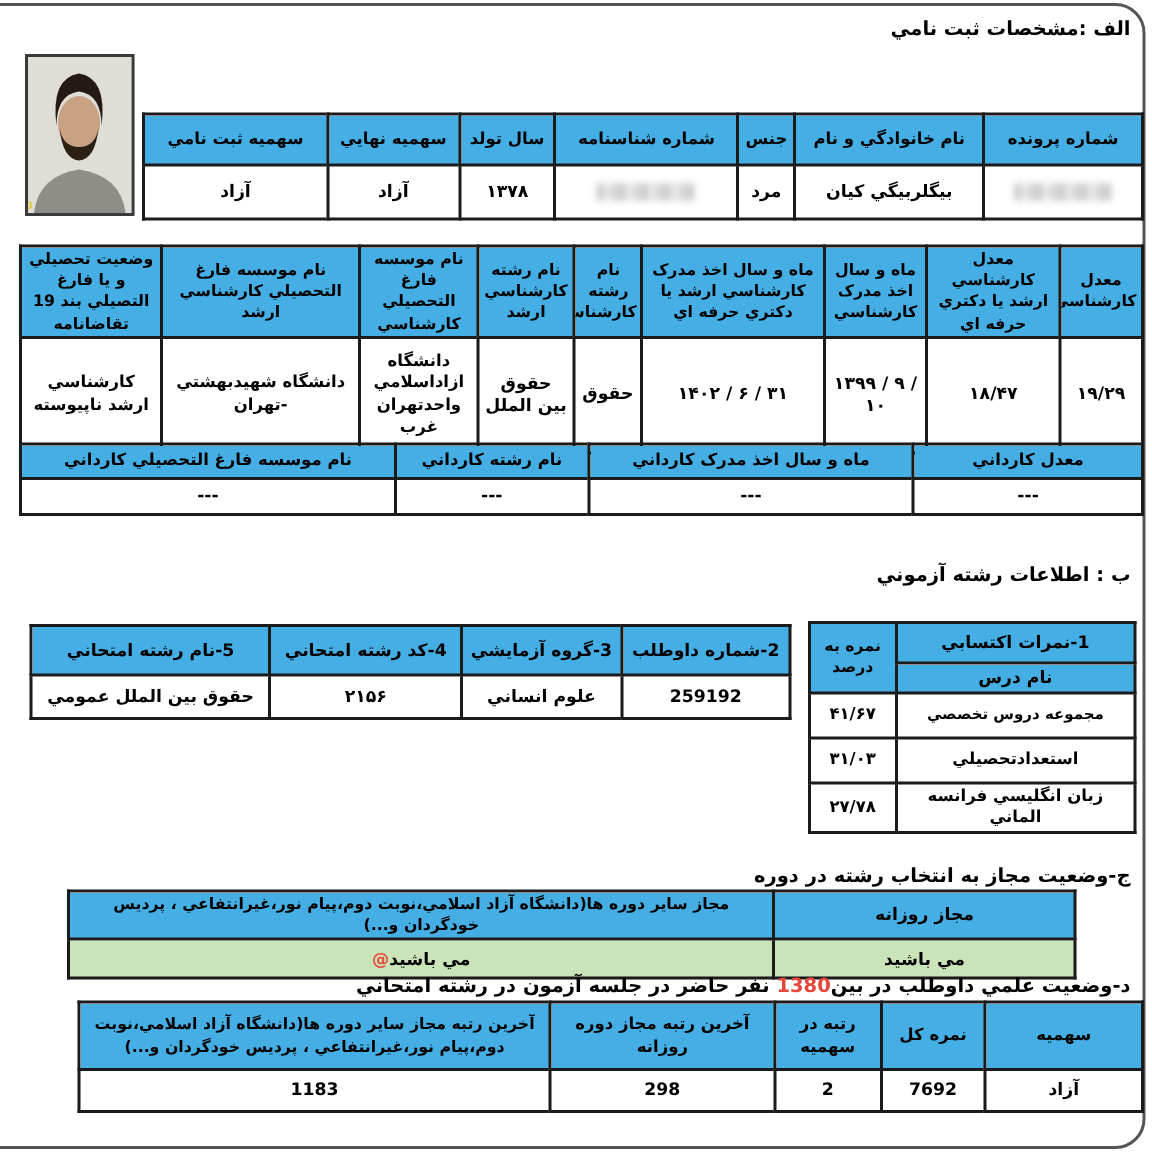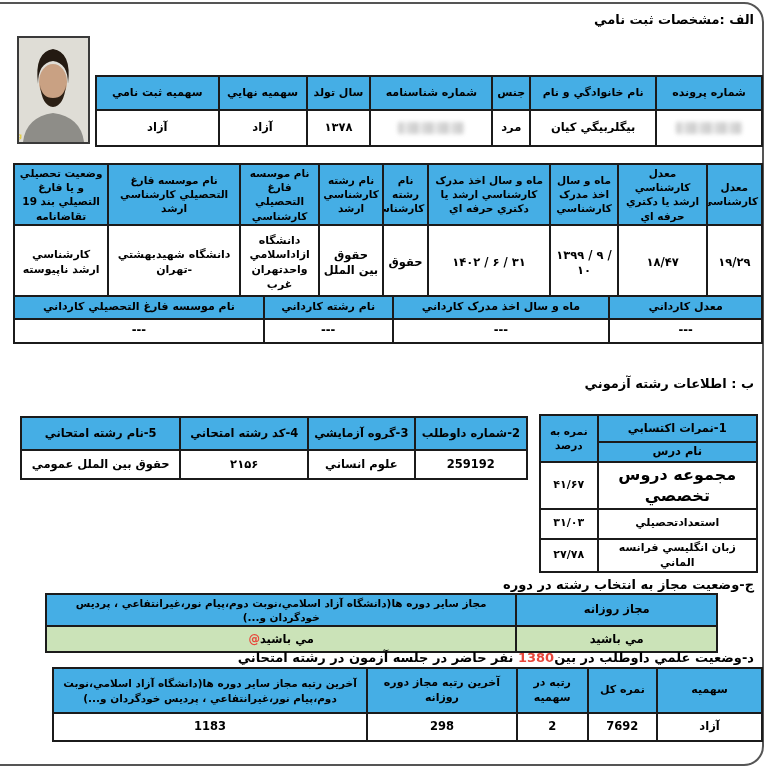--- a/index.html
+++ b/index.html
@@ -166,21 +166,21 @@
       <tbody>
           <tr style="height:27px">
         <th style="font-size:11.5px">1-نمرات اکتسابي</th>
         <th rowspan="2" class="pre" style="font-size:10.5px">نمره به
 درصد</th>
       </tr>
       <tr style="height:14px">
         <th style="font-size:11.5px">نام درس</th>
       </tr>
       <tr style="height:30px">
-        <td style="font-size:16px">مجموعه دروس تخصصي</td>
+        <td style="font-size:10px">مجموعه دروس تخصصي</td>
         <td class="num" style="font-size:11px">۴۱/۶۷</td>
       </tr>
       <tr style="height:30px">
         <td style="font-size:11px">استعدادتحصيلي</td>
         <td class="num" style="font-size:11px">۳۱/۰۳</td>
       </tr>
       <tr style="height:30px">
         <td style="font-size:11px">زبان انگليسي فرانسه الماني</td>
         <td class="num" style="font-size:11px">۲۷/۷۸</td>
       </tr>

